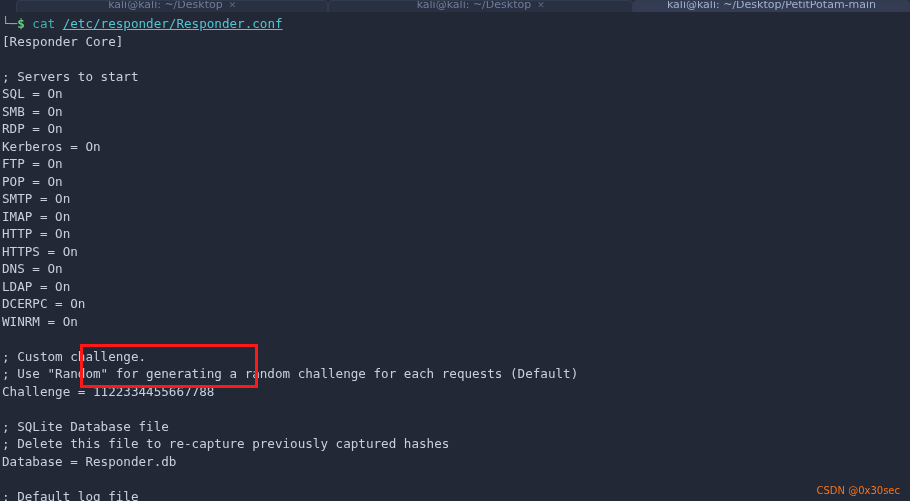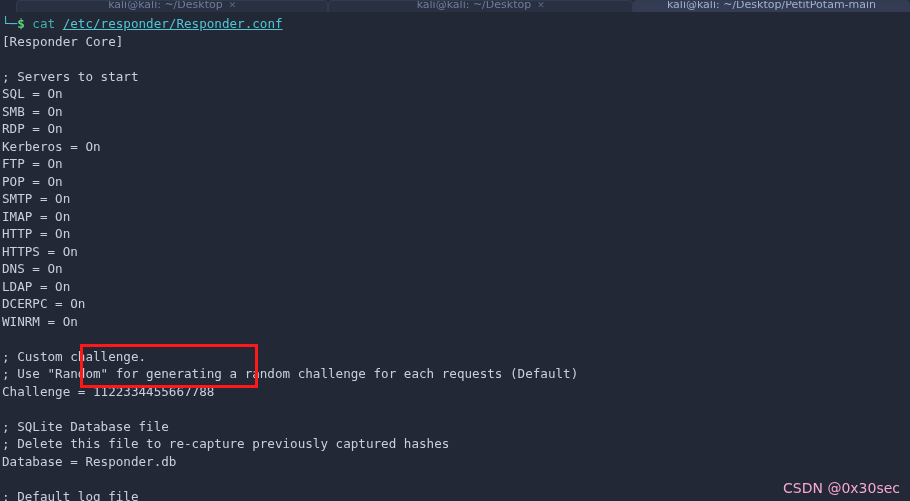--- a/index.html
+++ b/index.html
@@ -166,21 +166,21 @@
 
   
   #redbox {
     position:absolute; left:80px; top:344px; width:178px; height:44px;
     border:3px solid #ff1818; z-index:9; pointer-events:none;
   }
 
   
   #wm {
     position:absolute; right:10px; bottom:5px; z-index:10;
-    color:#f9a8d4; font-family:"DejaVu Sans", sans-serif; font-size:14px;
+    color:#f97316; font-family:"DejaVu Sans", sans-serif; font-size:10px;
   }
 </style>
 </head>
 <body>
 
 <div id="desktop">
   <div class="icon-grid">
       <div class="dicon" style="left: 38px; top: 2px;">
         <span class="glyph g-bin"></span>
         <span class="lbl">Trash</span>

